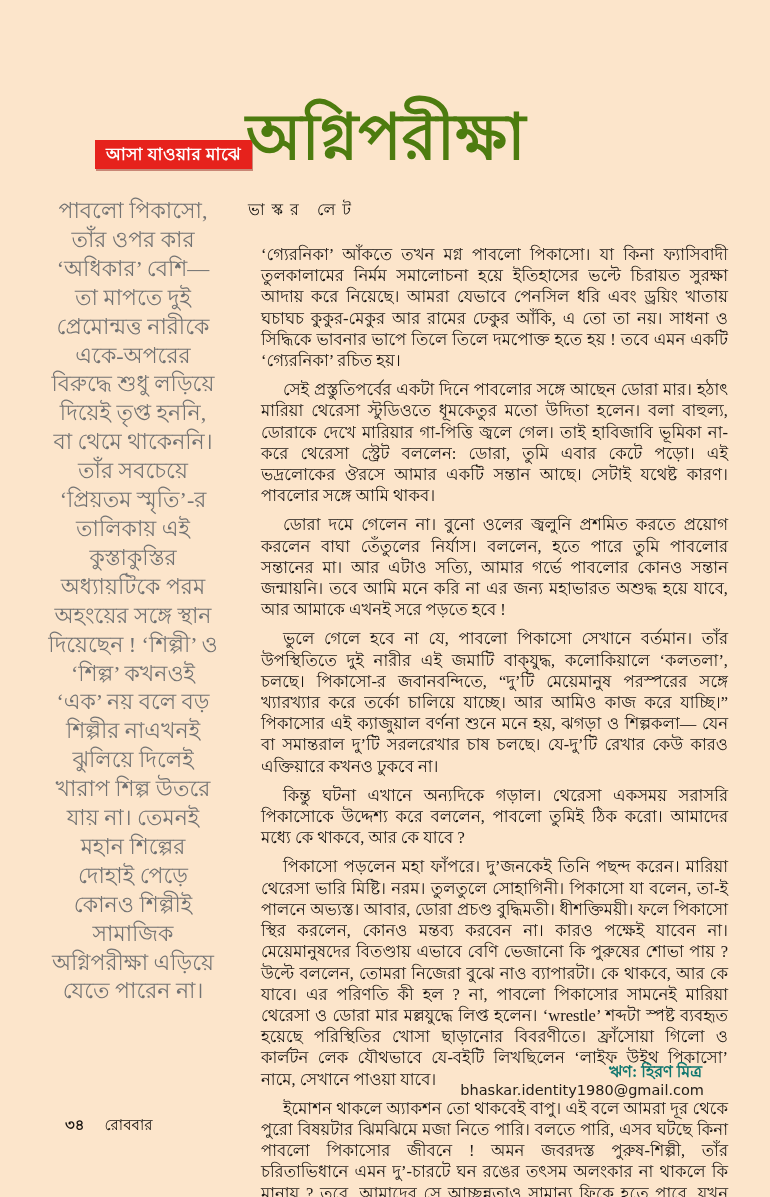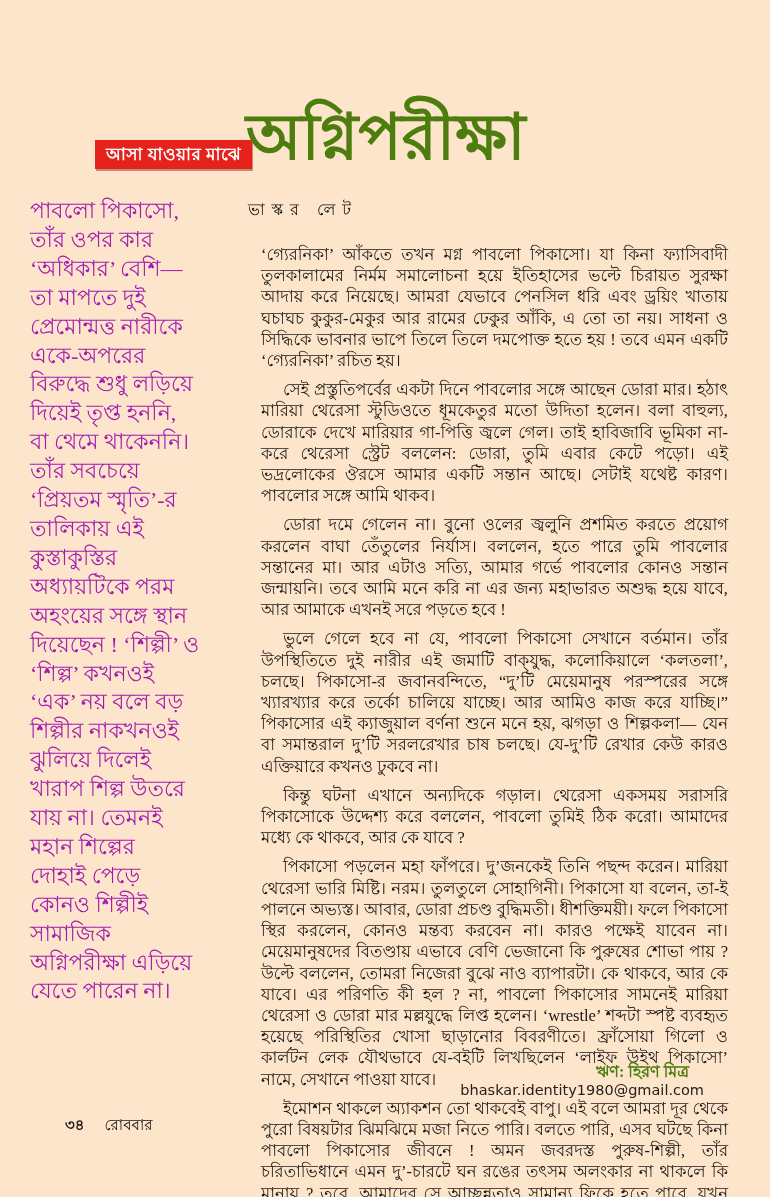--- a/index.html
+++ b/index.html
@@ -31,39 +31,39 @@
   }
   .author{
     position:absolute;left:248px;top:197px;
     font-size:16px;
     letter-spacing:7px;
     color:#141210;
     white-space:nowrap;
   }
   .pullquote{
     position:absolute;left:30px;top:197px;width:206px;
-    text-align:left;
+    text-align:center;
     font-size:22px;
     line-height:28.9px;
-    color:#a21caf;
+    color:#737373;
   }
   .pullquote div{white-space:nowrap;}
   .bodycol{
     position:absolute;left:253px;top:236px;width:483px;
     font-size:16.5px;
     line-height:21.2px;
     text-align:justify;
     color:#1b1714;
   }
   .bodycol p{margin:8px;text-indent:22px;}
   .bodycol p:first-child{text-indent:0;}
   .credit{
-    position:absolute;top:1059px;right:81px;
+    position:absolute;top:1059px;right:68px;
     font-size:16px;font-weight:bold;
-    text-align:right;color:#4d7c0f;
+    text-align:right;color:#0f766e;
     white-space:nowrap;
   }
   .email{
     position:absolute;top:1082px;right:66px;
     font-size:14.5px;
     font-family:"DejaVu Sans", sans-serif;
     text-align:right;color:#26211c;
     white-space:nowrap;
   }
   .folio{
@@ -96,21 +96,21 @@
       <div>বা থেমে থাকেননি।</div>
       <div>তাঁর সবচেয়ে</div>
       <div>‘প্রিয়তম স্মৃতি’-র</div>
       <div>তালিকায় এই</div>
       <div>কুস্তাকুস্তির</div>
       <div>অধ্যায়টিকে পরম</div>
       <div>অহংয়ের সঙ্গে স্থান</div>
       <div>দিয়েছেন ! ‘শিল্পী’ ও</div>
       <div>‘শিল্প’ কখনওই</div>
       <div>‘এক’ নয় বলে বড়</div>
-      <div>শিল্পীর নাকখনওই</div>
+      <div>শিল্পীর নাএখনই</div>
       <div>ঝুলিয়ে দিলেই</div>
       <div>খারাপ শিল্প উতরে</div>
       <div>যায় না। তেমনই</div>
       <div>মহান শিল্পের</div>
       <div>দোহাই পেড়ে</div>
       <div>কোনও শিল্পীই</div>
       <div>সামাজিক</div>
       <div>অগ্নিপরীক্ষা এড়িয়ে</div>
       <div>যেতে পারেন না।</div>
     </div>

